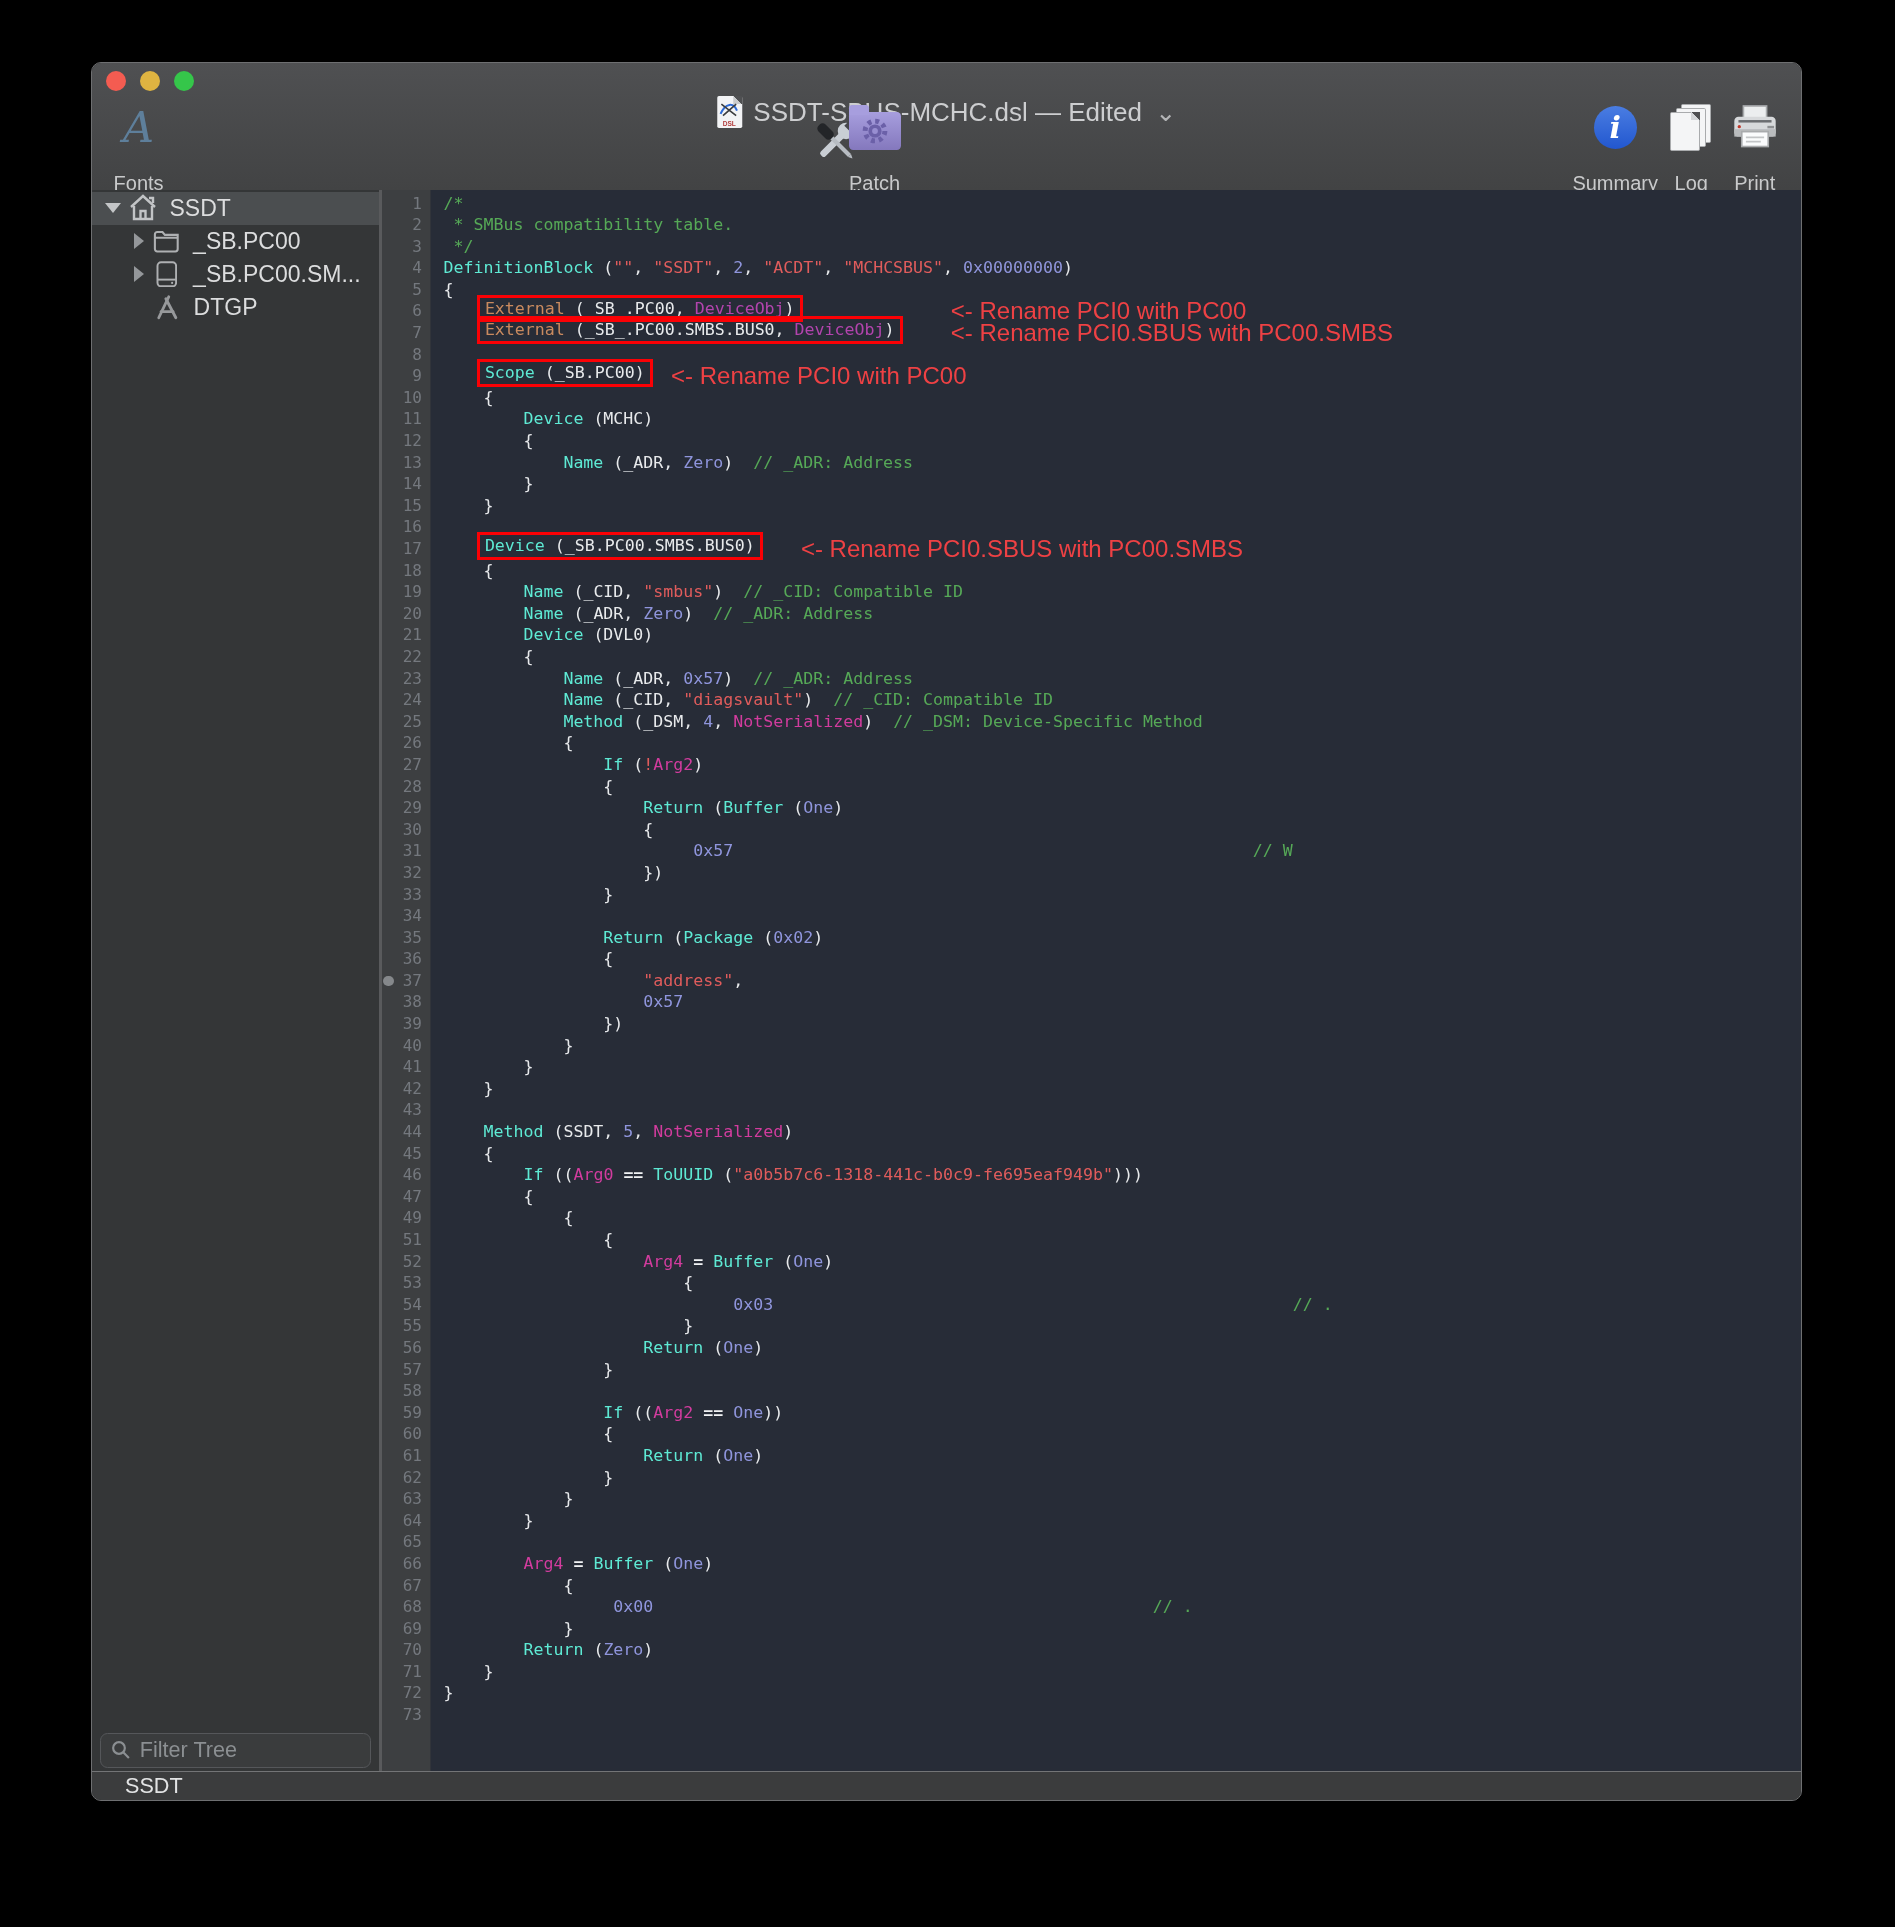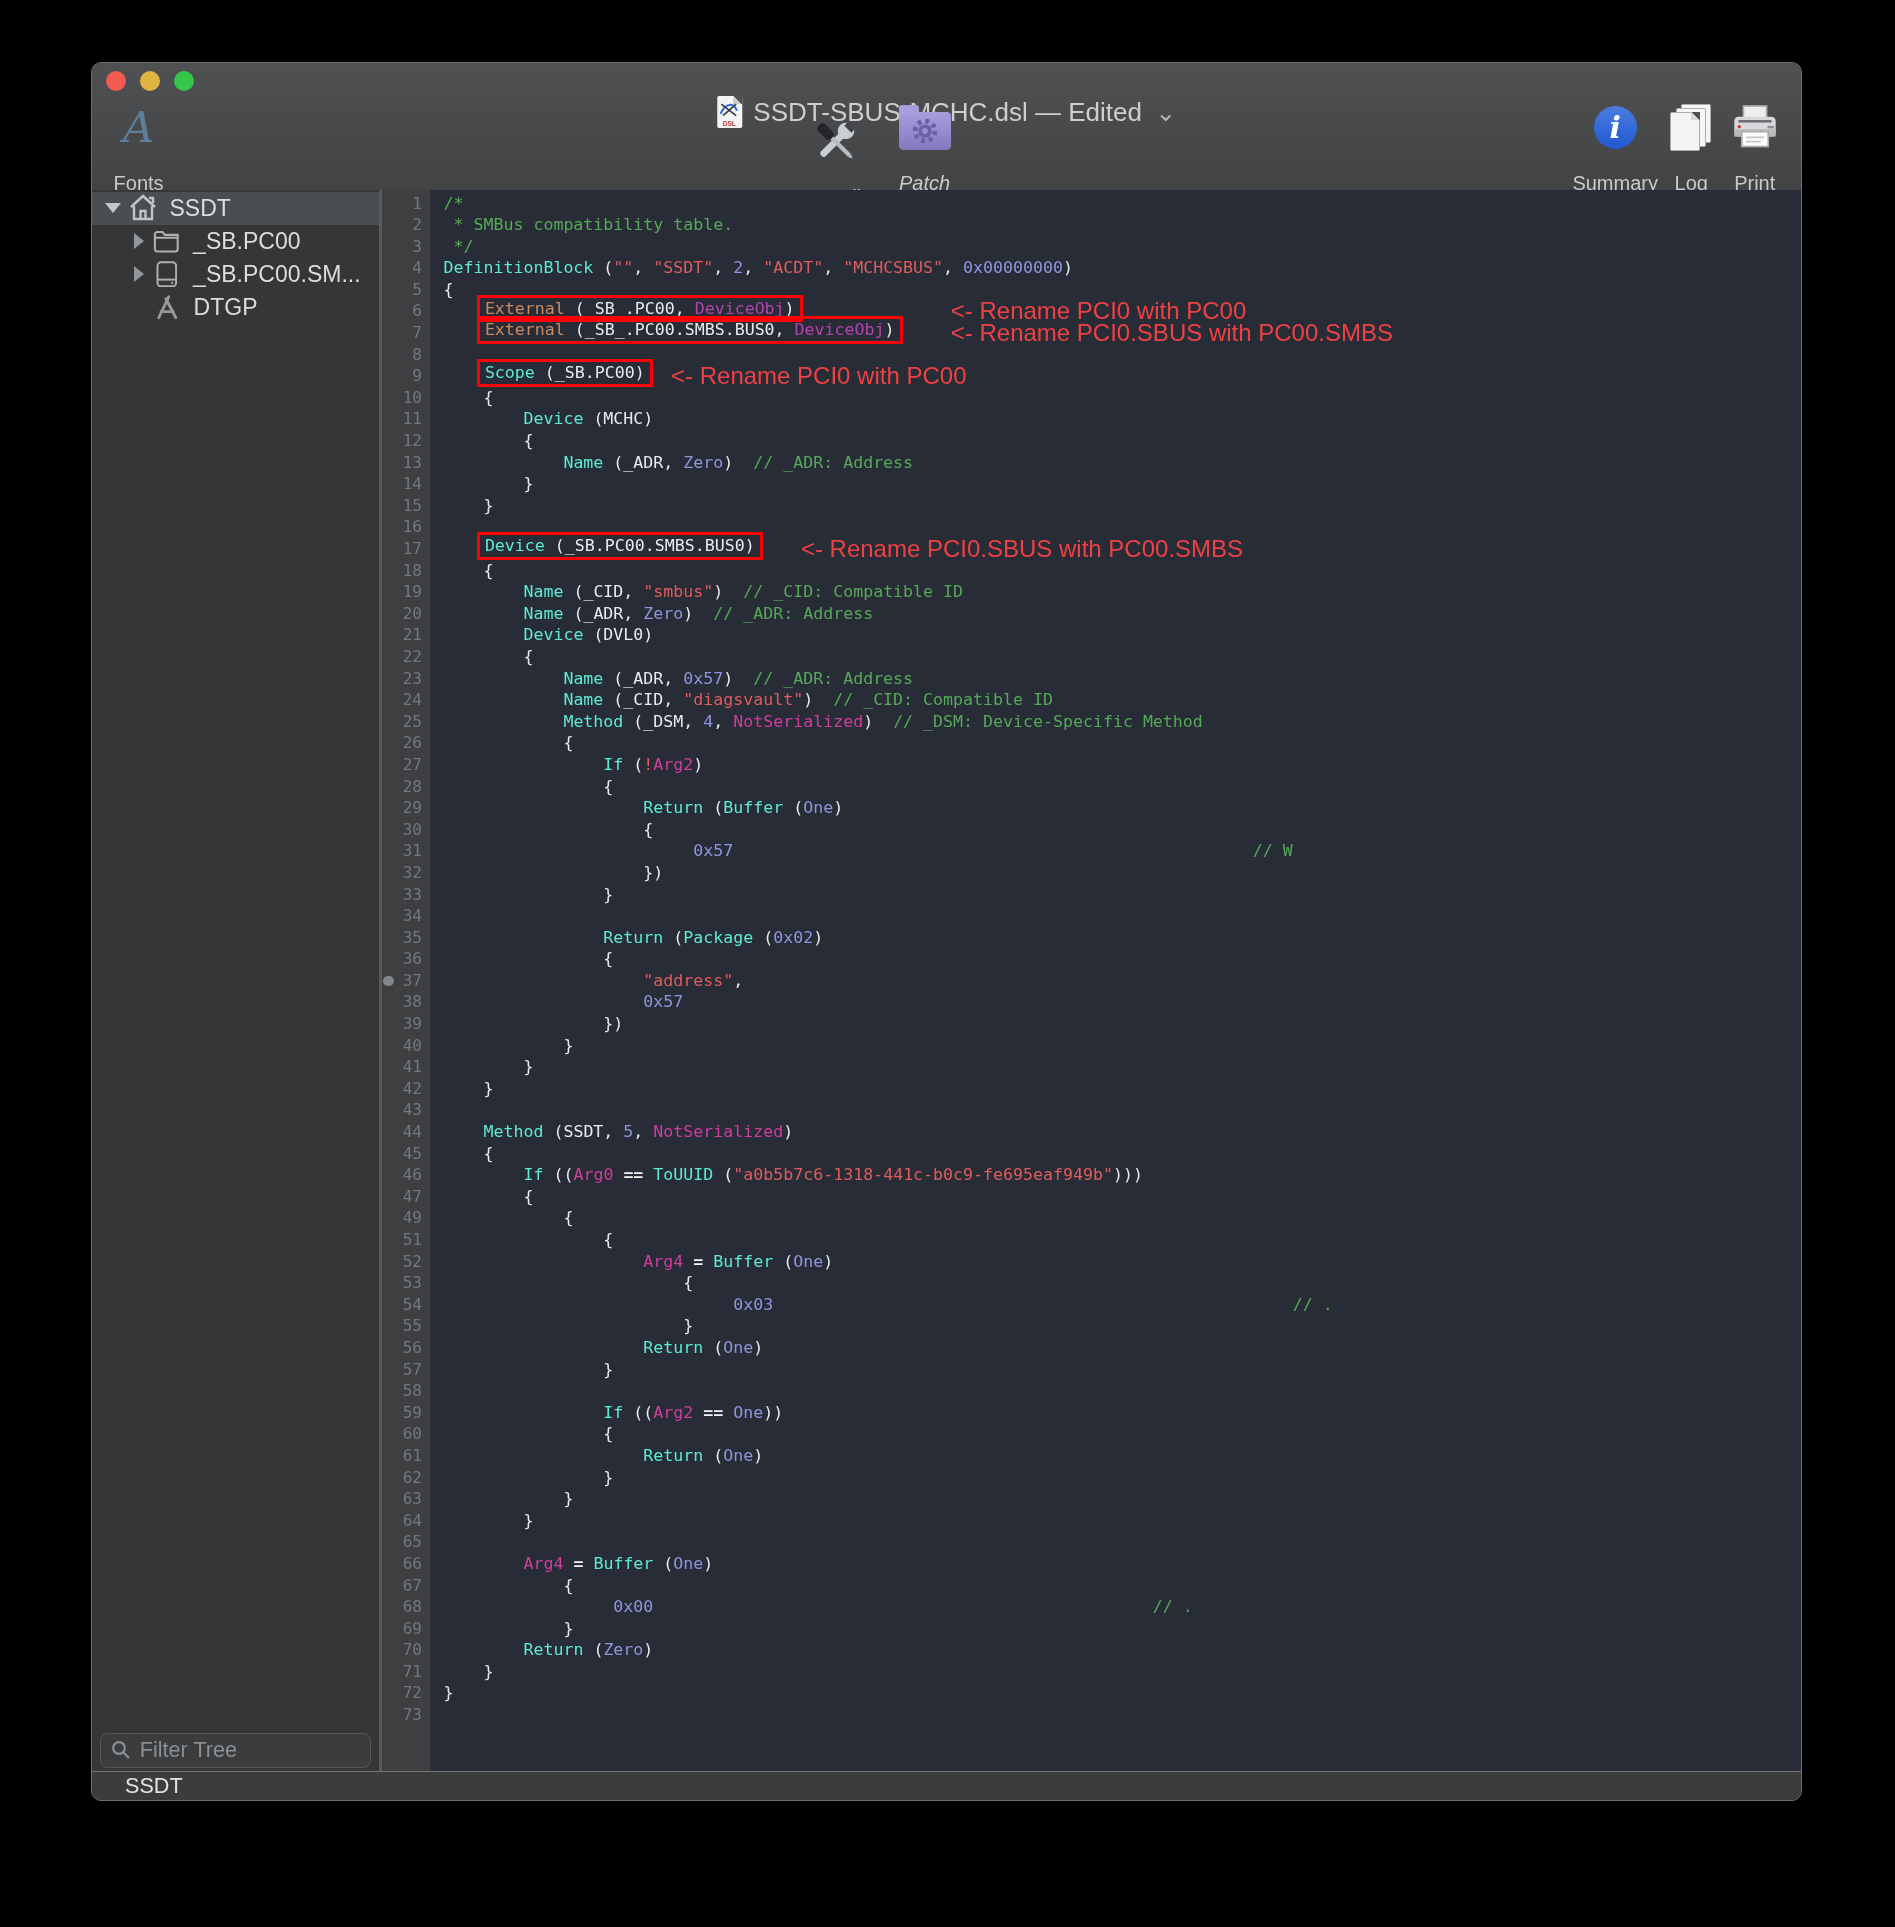--- a/index.html
+++ b/index.html
@@ -20,21 +20,21 @@
   .docicon svg{position:absolute;left:0.8px;top:3.3px;}
   .docicon .doclabel{position:absolute;bottom:0.8px;left:0;right:0;text-align:center;font-size:6.6px;font-weight:bold;color:#b13c3c;}
   .wtitle{font-size:26px;color:#cdced0;white-space:nowrap;}
   .wchevron{font-size:25px;color:#b3b4b6;margin-left:1.7px;line-height:16.6px;}
   .tbtn{position:absolute;display:flex;flex-direction:column;align-items:center;cursor:default;}
   .tbtn .ico{height:53px;display:flex;align-items:center;justify-content:center;}
   .tbtn .lbl{font-size:20px;color:#c9cacb;margin-top:18px;white-space:nowrap;}
   .btn-fonts{left:11.6px;top:38px;width:70px;}
   .fonts-a{font-family:"DejaVu Serif",serif;font-style:italic;font-size:43px;color:#5e7f9b;line-height:47px;}
   .btn-compile{left:702px;top:52px;width:83px;}
-  .btn-patch{left:797px;top:38px;width:71px;font-style:italic;}
+  .btn-patch{left:747px;top:38px;width:71px;}
   .group-right{position:absolute;right:13.3px;top:38px;display:flex;}
   .group-right .tbtn{position:static;}
   .btn-summary{width:91px;}
   .btn-log{width:61px;}
   .btn-print{width:66px;}
   .sumcircle{width:43px;height:43px;border-radius:50%;background:linear-gradient(#4a7de2,#2257cf);
              display:flex;align-items:center;justify-content:center;}
   .sumcircle span{font-family:"DejaVu Serif",serif;font-style:italic;font-weight:bold;font-size:30px;color:#fff;line-height:30px;}
   .folder-patch{position:relative;width:52px;height:38px;background:linear-gradient(#a79ede,#8478bd);border-radius:4.2px;margin-top:6.6px;}
   .folder-patch::before{content:"";position:absolute;left:0;top:-6.6px;width:20px;height:10px;background:#a79ede;border-radius:3.3px 3.3px 0 0;}

